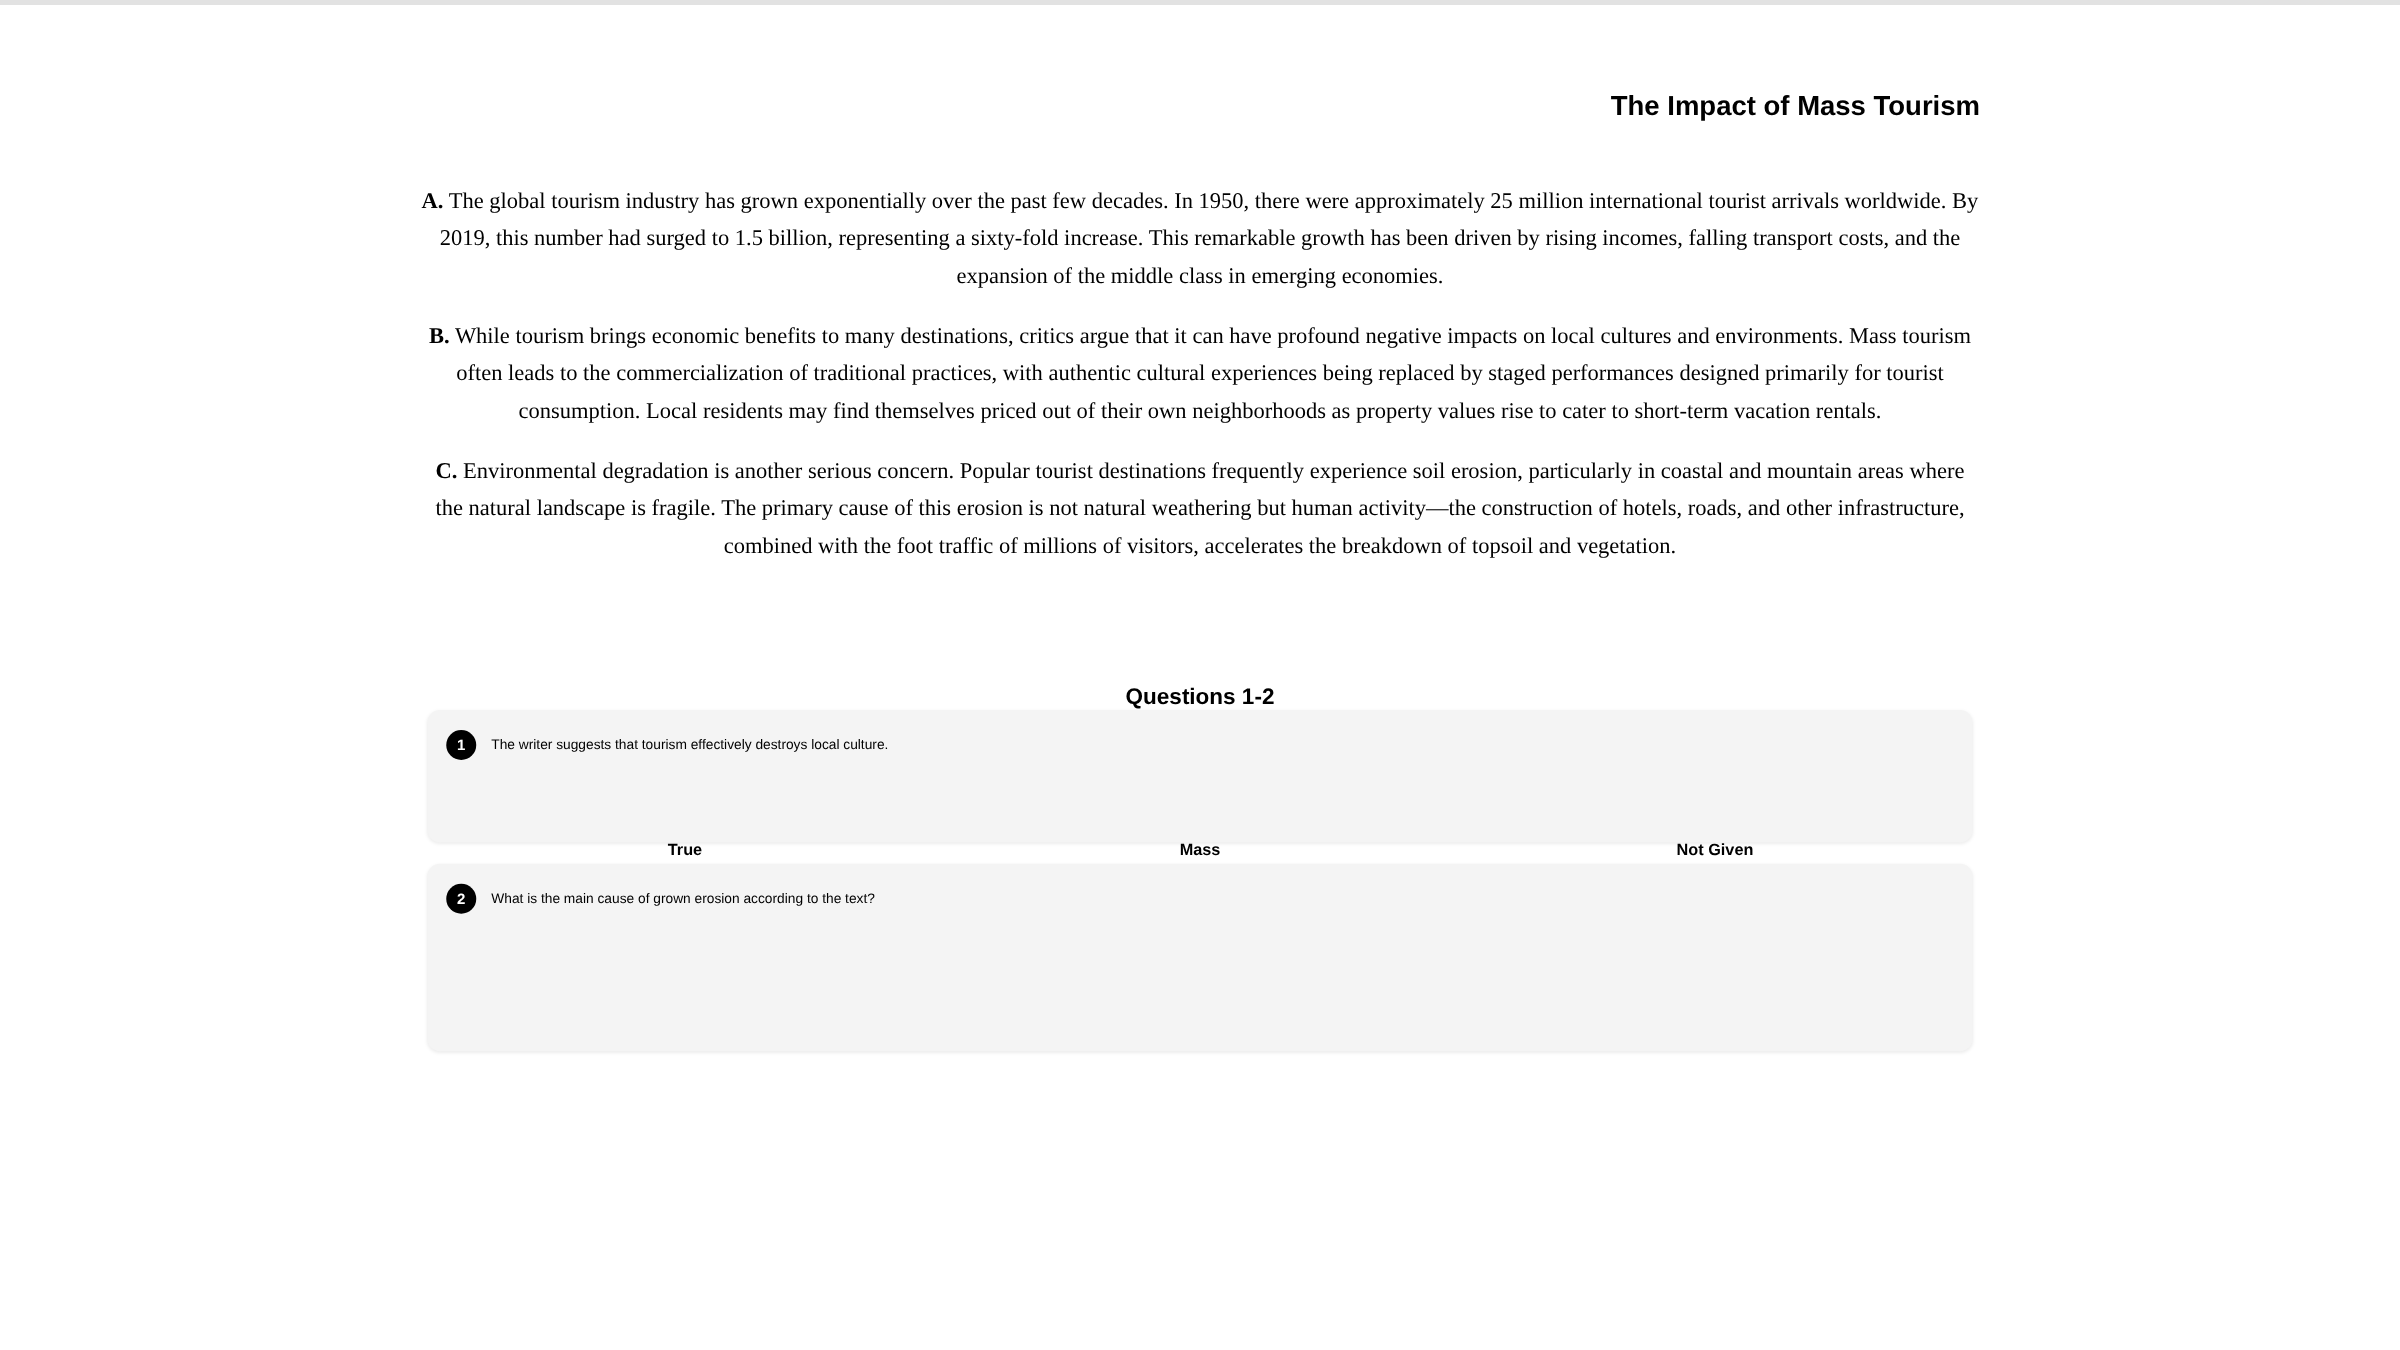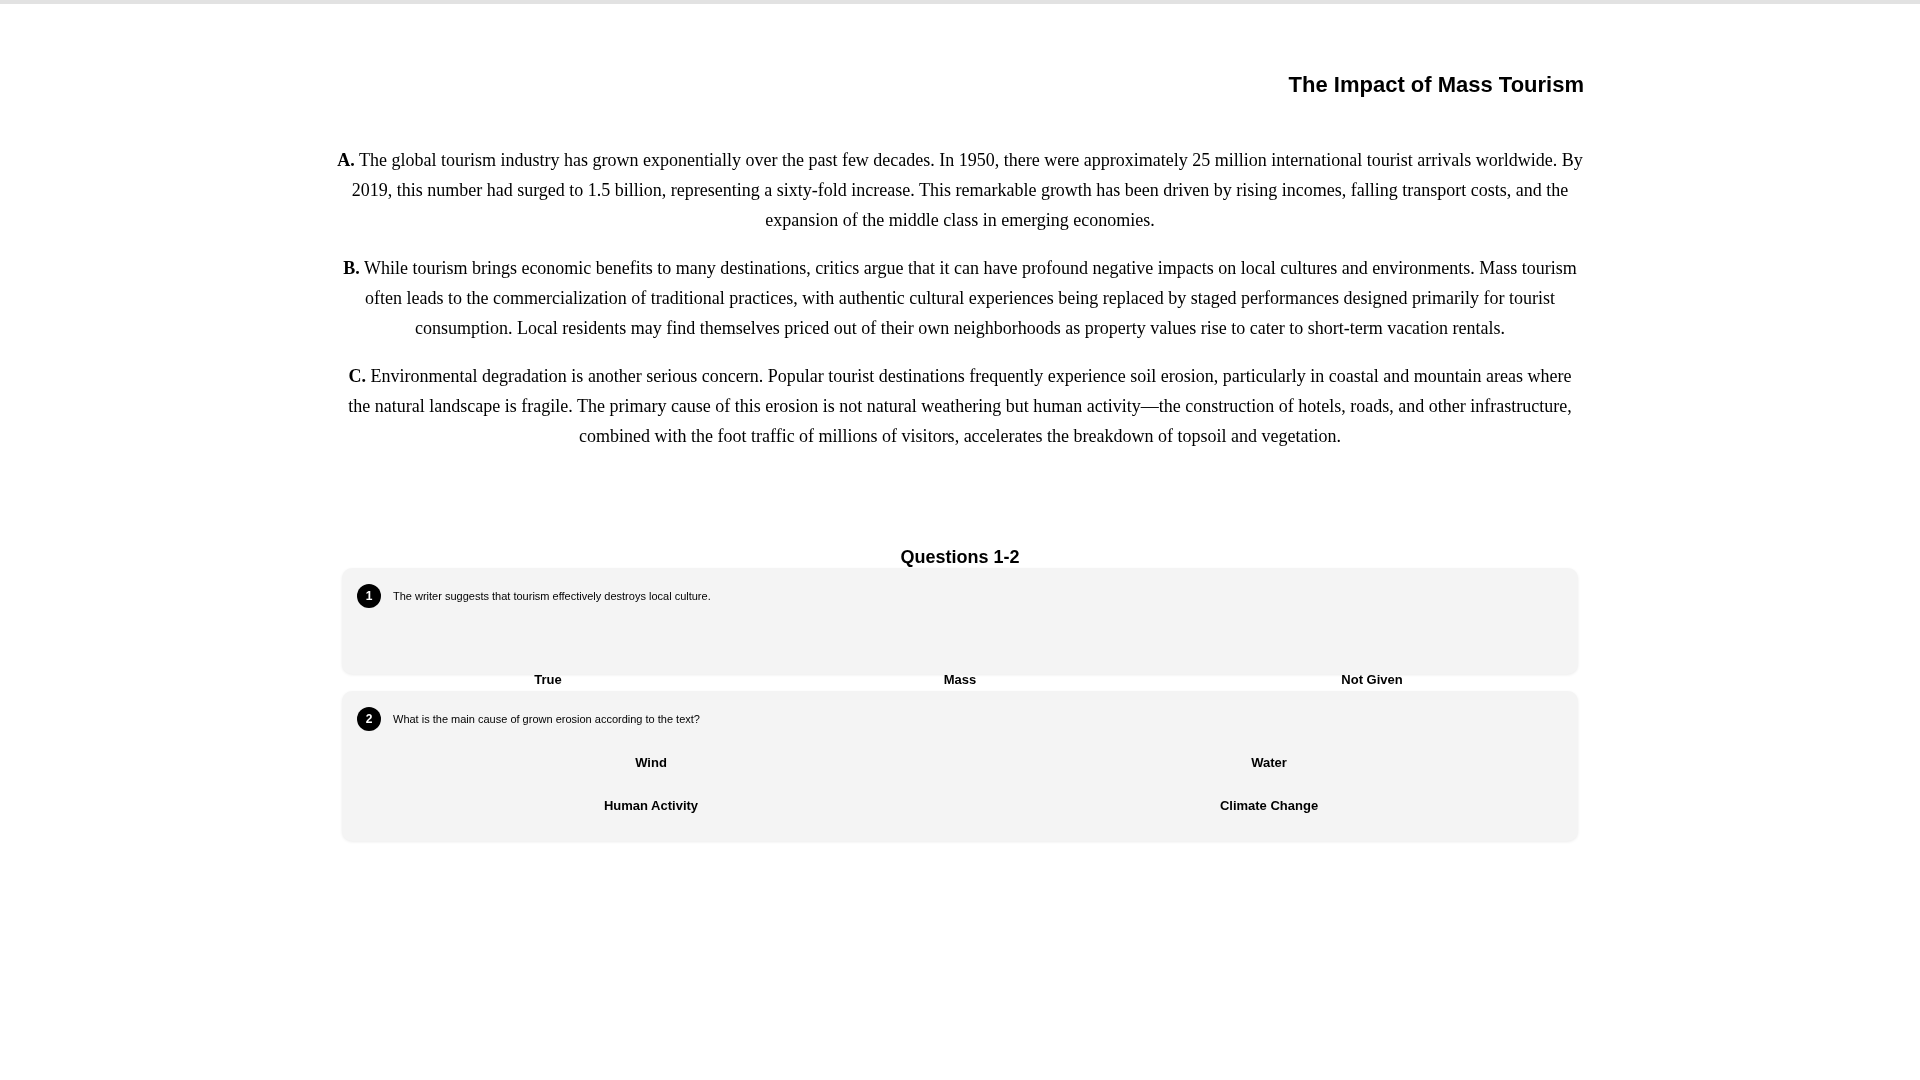--- a/index.html
+++ b/index.html
@@ -55,20 +55,14 @@
       <div class="opt">Mass</div>
       <div class="opt">Not Given</div>
     </div>
   </div>
 
   <div class="qcard q2">
     <div class="qrow">
       <div class="num">2</div>
       <div class="qtext">What is the main cause of grown erosion according to the text?</div>
     </div>
-    <div class="opts opts2">
-      <div class="opt">Wind</div>
-      <div class="opt">Water</div>
-      <div class="opt">Human Activity</div>
-      <div class="opt">Climate Change</div>
-    </div>
   </div>
 </div>
 
 </body></html>

